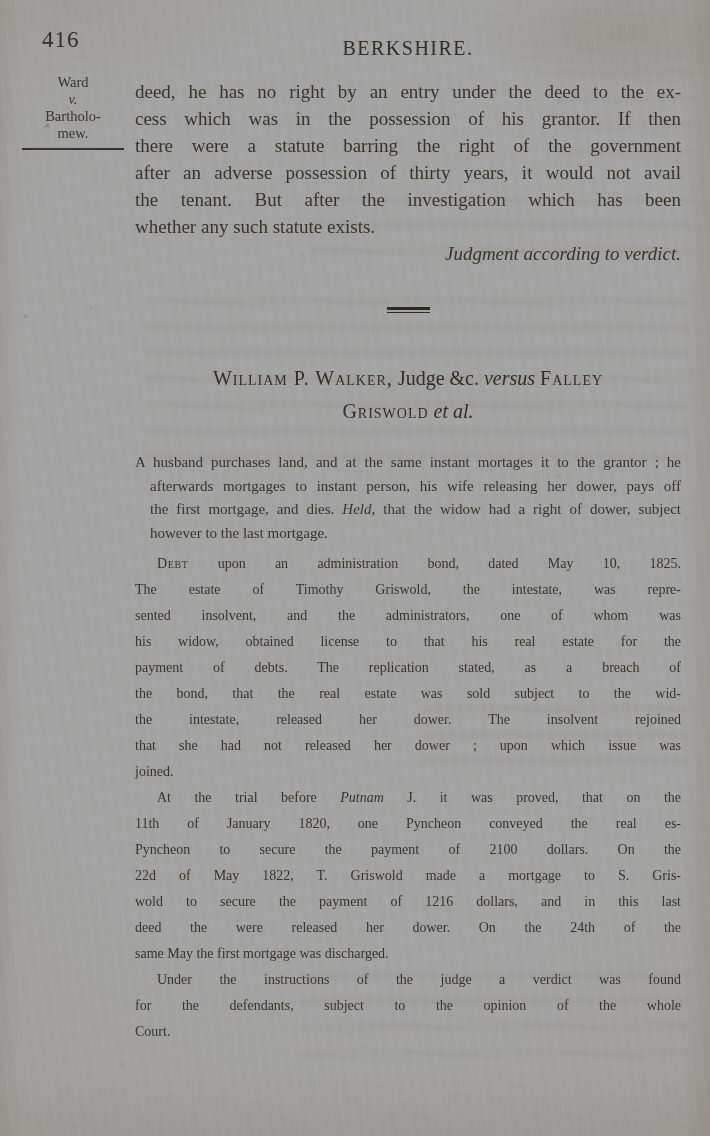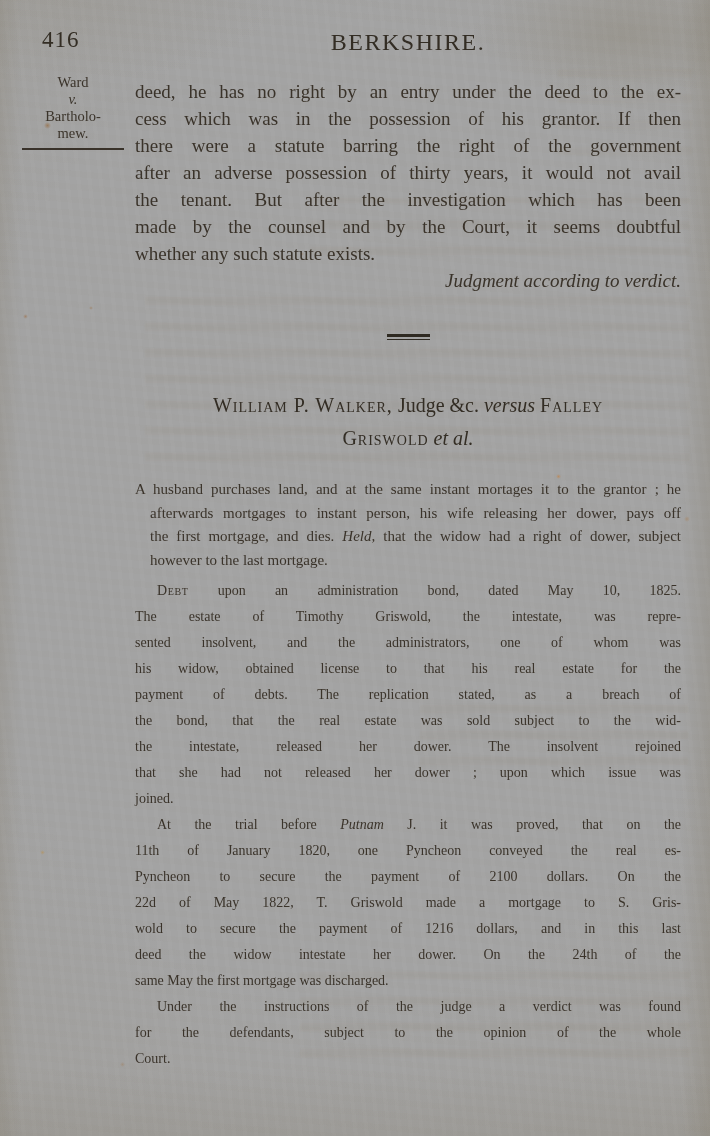--- a/index.html
+++ b/index.html
@@ -42,22 +42,22 @@
   .s5{left:40px;top:850px;width:5px;height:5px;background:radial-gradient(circle,rgba(190,140,60,.45),transparent 70%);}
   .s6{left:684px;top:516px;width:6px;height:6px;background:radial-gradient(circle,rgba(170,110,50,.35),transparent 70%);}
   .s7{left:300px;top:252px;width:4px;height:4px;background:radial-gradient(circle,rgba(150,100,50,.35),transparent 70%);}
   .s8{left:120px;top:1062px;width:5px;height:5px;background:radial-gradient(circle,rgba(160,110,60,.3),transparent 70%);}
 
   .header-num{
     position:absolute;left:42px;top:27px;z-index:2;
     font-size:23px;letter-spacing:1px;color:#332d24;
   }
   .running-head{
-    position:absolute;left:135px;top:29px;width:546px;z-index:2;
-    text-align:center;font-size:24px;letter-spacing:1.5px;color:#332d24;
+    position:absolute;left:135px;top:37px;width:546px;z-index:2;
+    text-align:center;font-size:20px;letter-spacing:1.5px;color:#332d24;
   }
   .margin-note{
     position:absolute;left:22px;top:74px;width:102px;z-index:2;
     font-size:14.5px;line-height:17px;text-align:center;color:#3a332a;
   }
   .margin-rule{height:2px;background:#39322a;margin-top:6px;}
 
   .column{position:absolute;left:135px;top:78px;width:546px;z-index:2;}
 
   .case-prev{font-size:19px;line-height:27px;}
@@ -116,21 +116,20 @@
   </aside>
 
   <main class="column">
 
     <section class="case-prev">
         <div class="line"><span>deed, he has no right by an entry under the deed to the ex-</span></div>
         <div class="line"><span>cess which was in the possession of his grantor.  If then</span></div>
         <div class="line"><span>there were a statute barring the right of the government</span></div>
         <div class="line"><span>after an adverse possession of thirty years, it would not avail</span></div>
         <div class="line"><span>the tenant.  But after the investigation which has been</span></div>
-        <div class="line"><span>made by the counsel and by the Court, it seems doubtful</span></div>
         <div class="line last"><span>whether any such statute exists.</span></div>
         <div class="line a-right"><span class="s-i">Judgment according to verdict.</span></div>
       </section>
 
     <div class="divider">
       <div class="r1"></div>
       <div class="r2"></div>
     </div>
 
     <section class="case-title">
@@ -156,21 +155,21 @@
           <div class="line"><span>the intestate, released her dower.  The insolvent rejoined</span></div>
           <div class="line"><span>that she had not released her dower ; upon which issue was</span></div>
           <div class="line last"><span>joined.</span></div>
         </div>
         <div class="para">
           <div class="line ind"><span>At the trial before </span><span class="s-i">Putnam</span><span> J. it was proved, that on the</span></div>
           <div class="line"><span>11th of January 1820, one Pyncheon conveyed the real es-</span></div>
           <div class="line"><span>Pyncheon to secure the payment of 2100 dollars.  On the</span></div>
           <div class="line"><span>22d of May 1822, T. Griswold made a mortgage to S. Gris-</span></div>
           <div class="line"><span>wold to secure the payment of 1216 dollars, and in this last</span></div>
-          <div class="line"><span>deed the widow intestate her dower.  On the 24th of the</span></div>
+          <div class="line"><span>deed the were released her dower.  On the 24th of the</span></div>
           <div class="line last"><span>same May the first mortgage was discharged.</span></div>
         </div>
         <div class="para">
           <div class="line ind"><span>Under the instructions of the judge a verdict was found</span></div>
           <div class="line"><span>for the defendants, subject to the opinion of the whole</span></div>
           <div class="line last"><span>Court.</span></div>
         </div>
       </section>
 
   </main>

